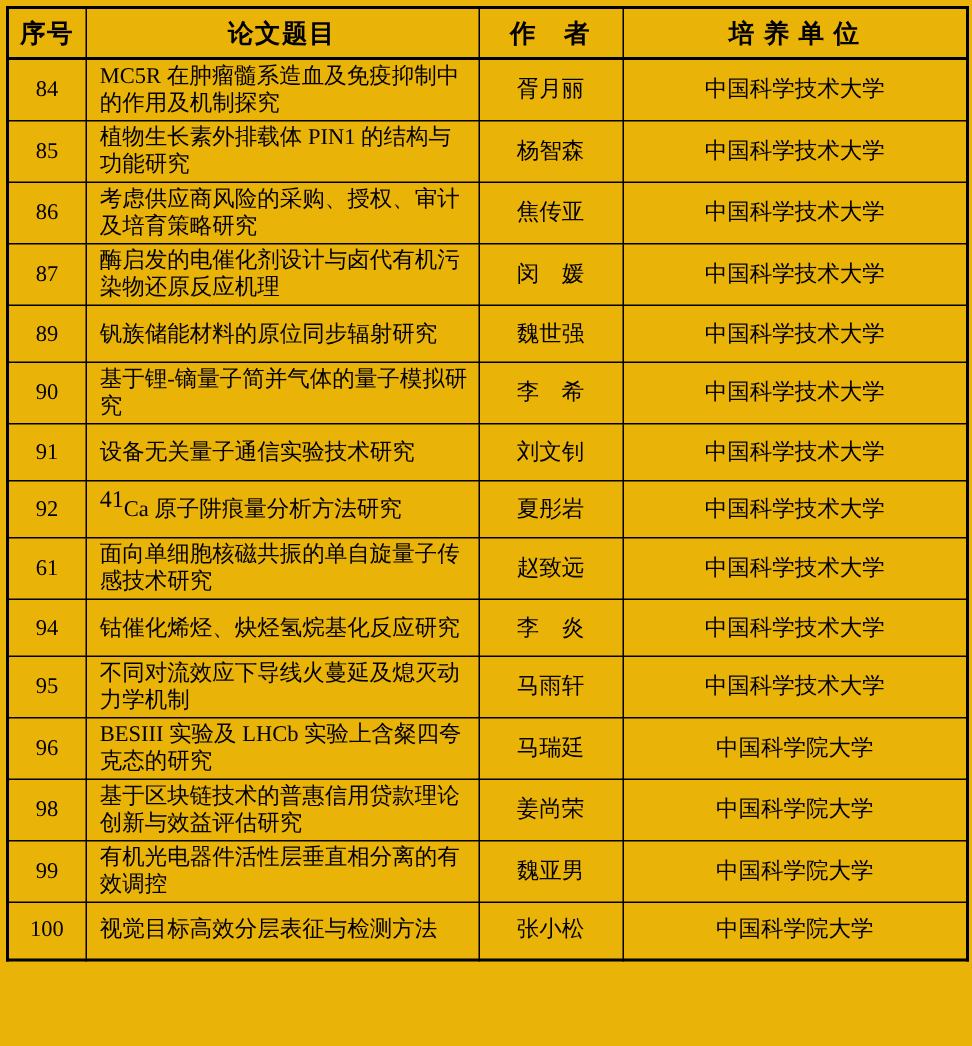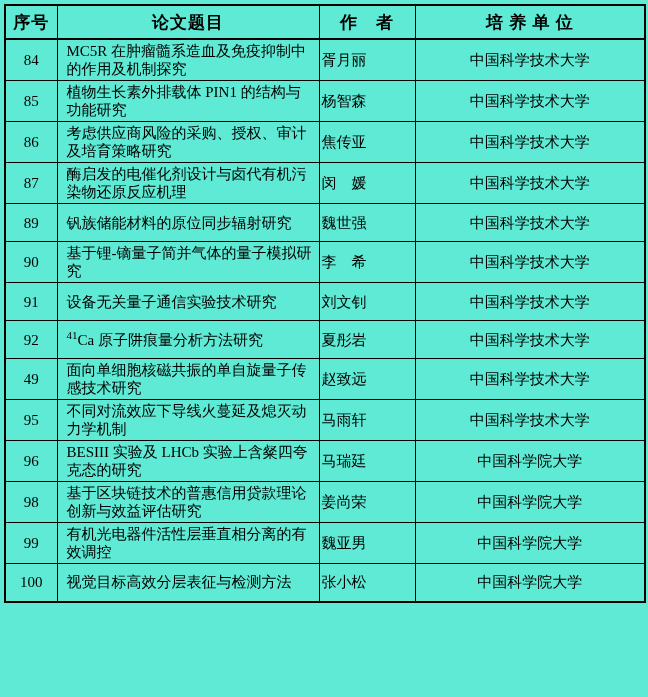--- a/index.html
+++ b/index.html
@@ -8,21 +8,21 @@
     background: #ffffff;
     width: 648px;
     font-family: "Liberation Serif", "DejaVu Serif", serif;
     color: #000000;
   }
   .page {
     width: 648px;
     height: 697px;
     box-sizing: border-box;
     padding: 4px;
-    background: #5eead4;
+    background: #eab308;
   }
   table.thesis-table {
     border-collapse: collapse;
     table-layout: fixed;
     width: 640px;
     border: 2px solid #000000;
   }
   col.col-no    { width: 52px;  }
   col.col-title { width: 262px; }
   col.col-author{ width: 96px;  }
@@ -53,29 +53,29 @@
     text-align: center;
     font-size: 15px;
     font-family: "Liberation Serif", "DejaVu Serif", serif;
   }
   td.c-title {
     text-align: left;
     padding: 2px 4px 2px 9px;
     margin-top: 24px;
   }
   td.c-author {
-    text-align: left;
+    text-align: center;
     padding: 0 2px;
   }
   td.c-unit {
     text-align: center;
     padding: 0 15px;
   }
   sup.iso-sup {
-    font-size: 11px;
+    font-size: 16px;
     line-height: 0;
   }
 </style>
 </head>
 <body>
 
 <div class="page">
   <table class="thesis-table">
     <colgroup>
       <col class="col-no">
@@ -134,23 +134,29 @@
         <td class="c-author">刘文钊</td>
         <td class="c-unit">中国科学技术大学</td>
       </tr>
       <tr>
         <td class="c-no">92</td>
         <td class="c-title"><sup class="iso-sup">41</sup><span>Ca 原子阱痕量分析方法研究</span></td>
         <td class="c-author">夏彤岩</td>
         <td class="c-unit">中国科学技术大学</td>
       </tr>
       <tr>
-        <td class="c-no">49</td>
+        <td class="c-no">61</td>
         <td class="c-title">面向单细胞核磁共振的单自旋量子传感技术研究</td>
         <td class="c-author">赵致远</td>
+        <td class="c-unit">中国科学技术大学</td>
+      </tr>
+      <tr>
+        <td class="c-no">94</td>
+        <td class="c-title">钴催化烯烃、炔烃氢烷基化反应研究</td>
+        <td class="c-author">李　炎</td>
         <td class="c-unit">中国科学技术大学</td>
       </tr>
       <tr>
         <td class="c-no">95</td>
         <td class="c-title">不同对流效应下导线火蔓延及熄灭动力学机制</td>
         <td class="c-author">马雨轩</td>
         <td class="c-unit">中国科学技术大学</td>
       </tr>
       <tr>
         <td class="c-no">96</td>

